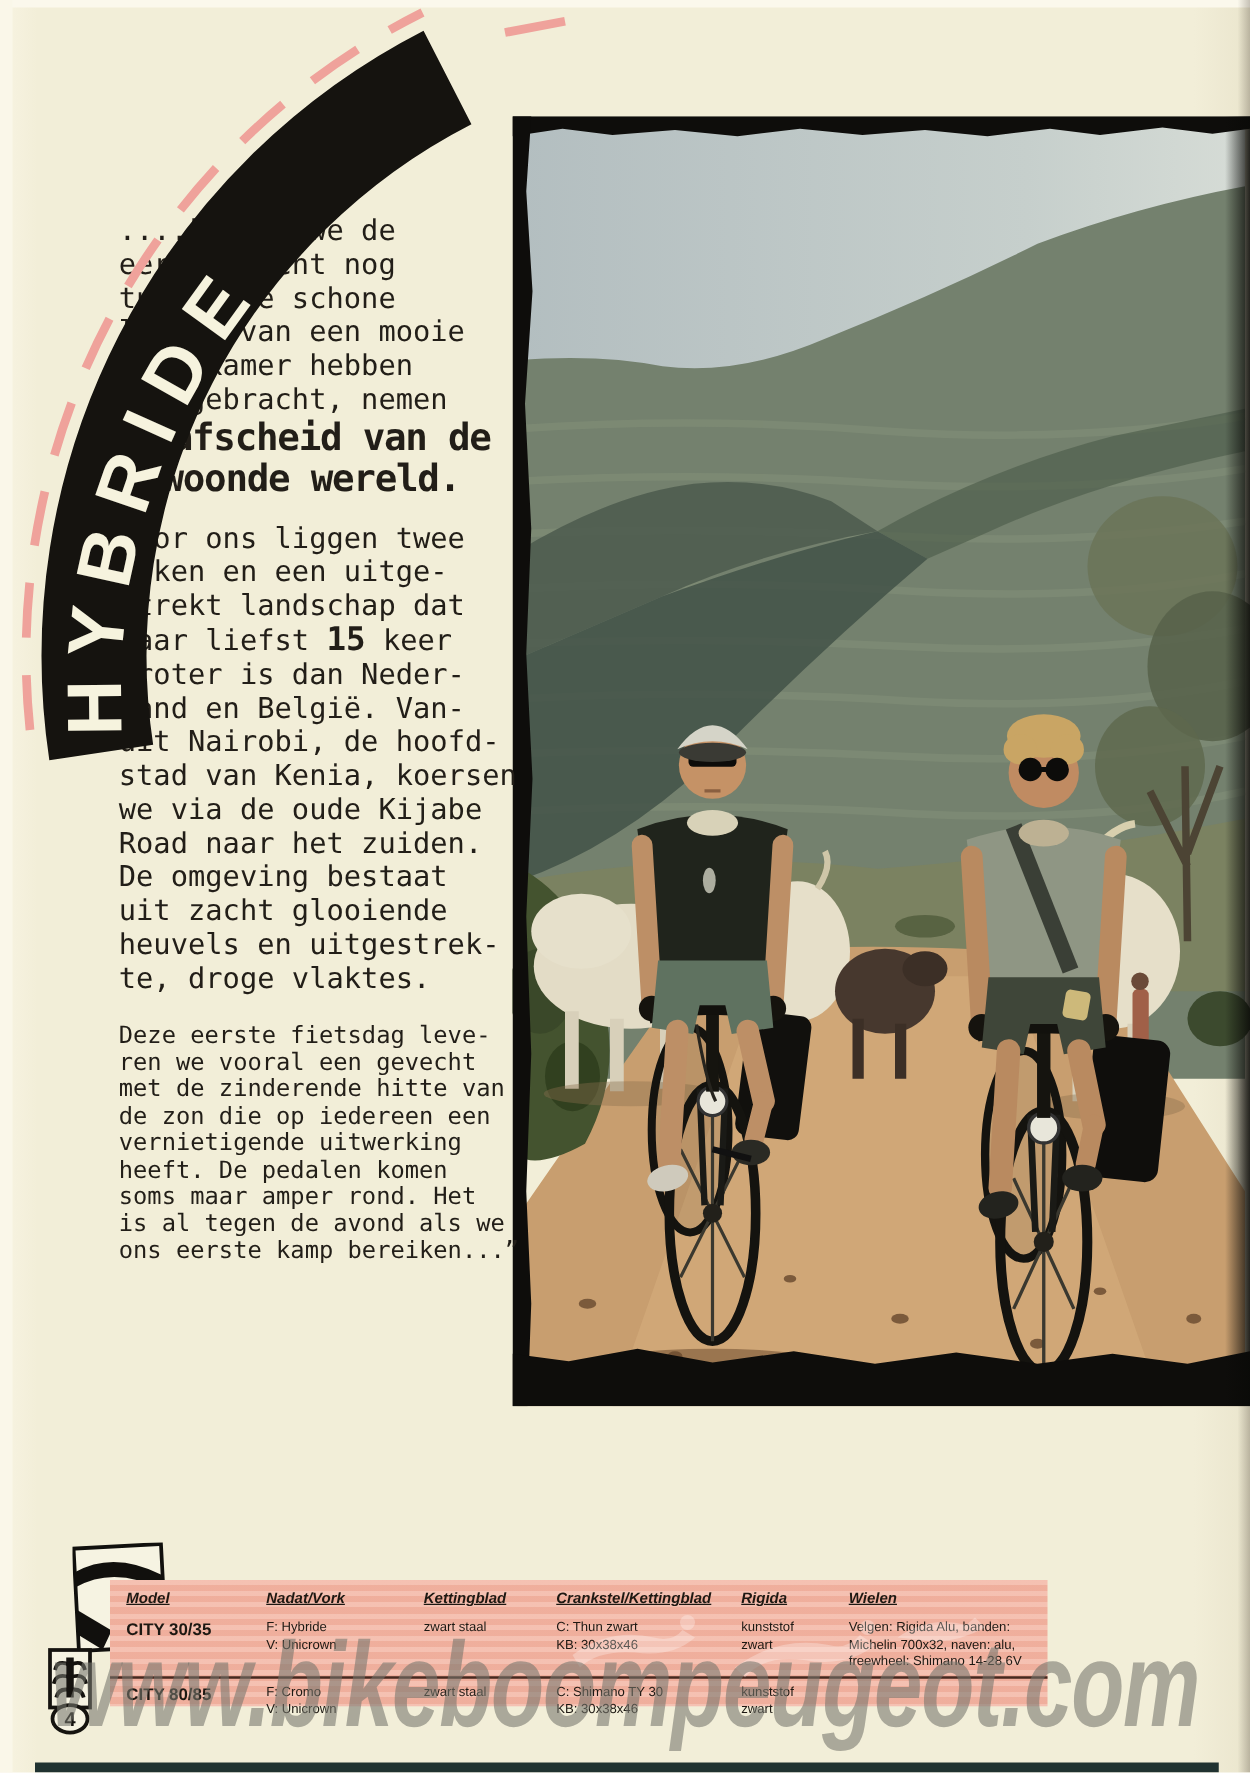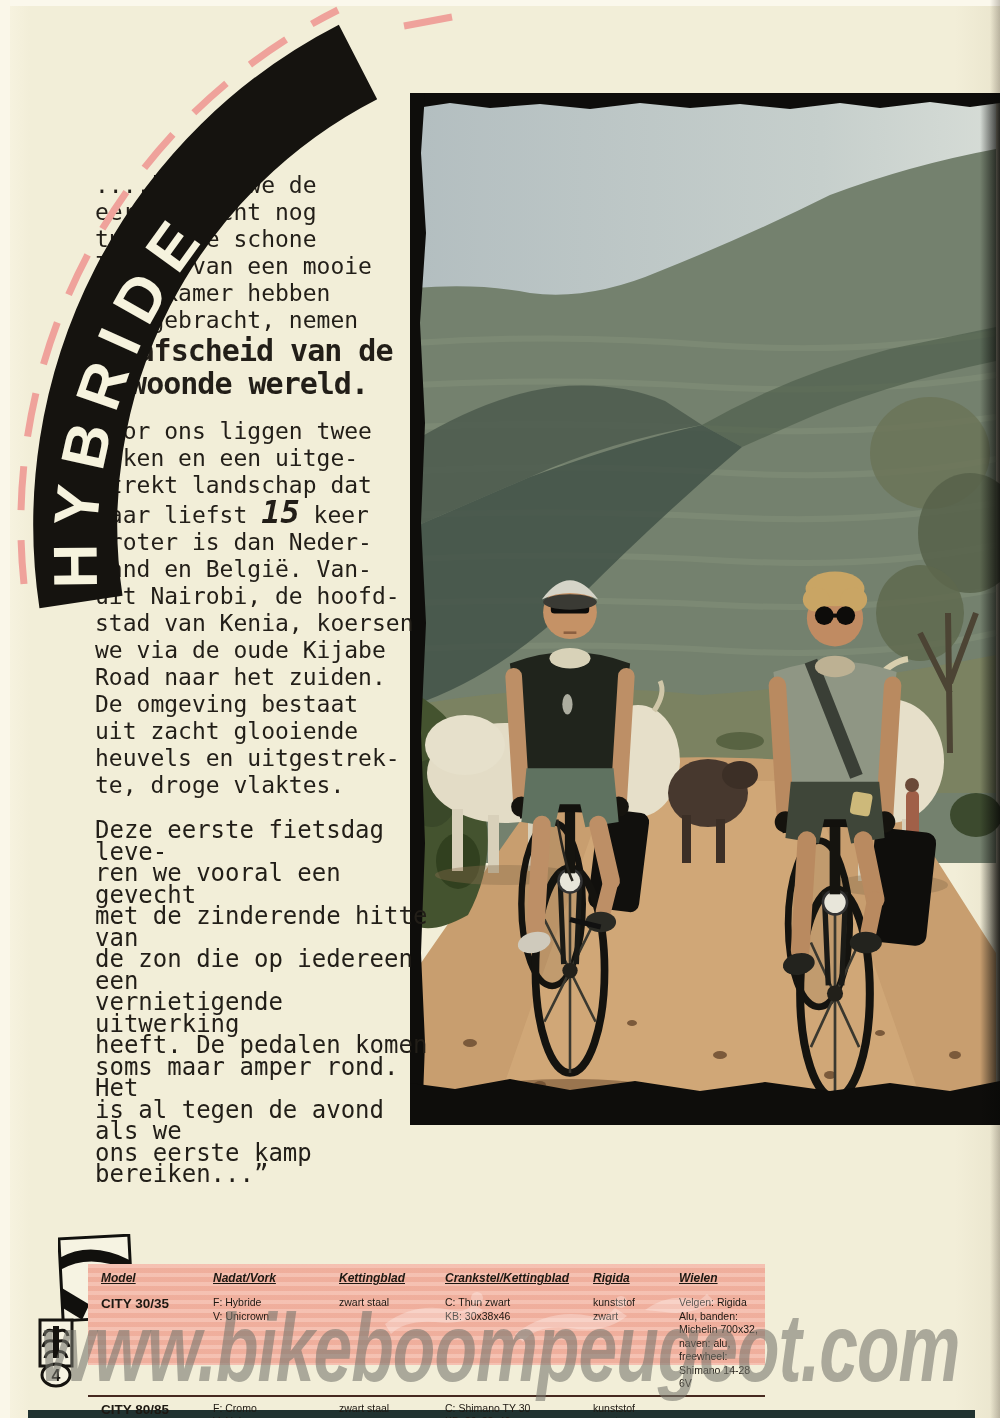--- a/index.html
+++ b/index.html
@@ -15,37 +15,37 @@
   .bottom-strip{position:absolute;left:28px;top:1410px;width:947px;height:8px;background:#203230;z-index:1;}
 
   
   .banner{position:absolute;left:6px;top:4px;width:470px;height:640px;z-index:4;}
 
   
   .article{position:absolute;left:95px;top:172px;width:336px;z-index:3;}
   .para{font-family:"DejaVu Sans Mono","Liberation Mono",monospace;color:#221e18;
         white-space:pre-line;}
   .para.lead{font-size:23px;line-height:27px;}
-  .para.small{font-size:24px;line-height:21.5px;}
+  .para.small{font-size:19px;line-height:21.5px;}
   .para:nth-child(1){margin-bottom:18px;}
   .para:nth-child(2){margin-bottom:21px;}
   .para:nth-child(3){margin-bottom:33px;}
   .seg-xl{font-size:30px;line-height:33px;font-weight:bold;letter-spacing:-1px;}
-  .seg-num{font-size:32px;font-weight:bold;line-height:27px;font-style:italic;}
+  .seg-num{font-size:26px;font-weight:bold;line-height:27px;}
   .seg-b{font-weight:normal;}
   .seg-b2{font-weight:bold;font-size:26px;}
 
   
   .photo{position:absolute;left:410px;top:93px;width:590px;height:1032px;z-index:2;}
 
   
   .zebra{position:absolute;left:58px;top:1234px;width:76px;height:90px;z-index:1;}
 
   
-  .spec-table{position:absolute;left:88px;top:1264px;width:677px;height:101px;z-index:2;
+  .spec-table{position:absolute;left:88px;top:1264px;width:750px;height:101px;z-index:2;
     background:#f3b5a3;
     background-image:repeating-linear-gradient(180deg,rgba(255,255,255,.16) 0 4px,rgba(190,90,70,.07) 4px 9px);
     color:#1d1812;}
   .spec-head,.spec-row{display:grid;grid-template-columns:112px 126px 106px 148px 86px 1fr;
     padding-left:13px;box-sizing:border-box;}
   .spec-head{padding-top:7px;height:27px;}
   .hd{font-style:italic;font-weight:bold;font-size:12px;text-decoration:underline;}
   .spec-row{padding-top:5px;padding-bottom:4px;}
   .spec-row + .spec-row{border-top:2px solid #46291f;}
   .spec-row .model{font-weight:bold;font-size:13.5px;}

